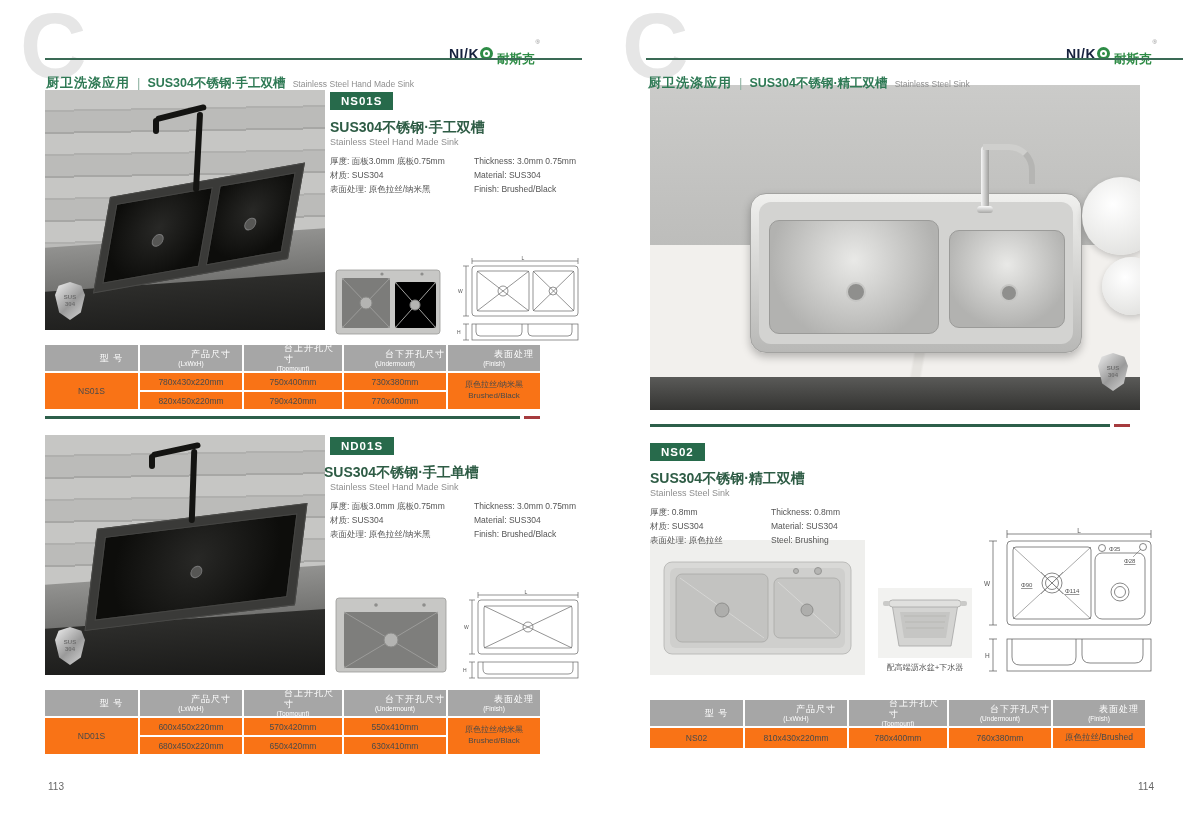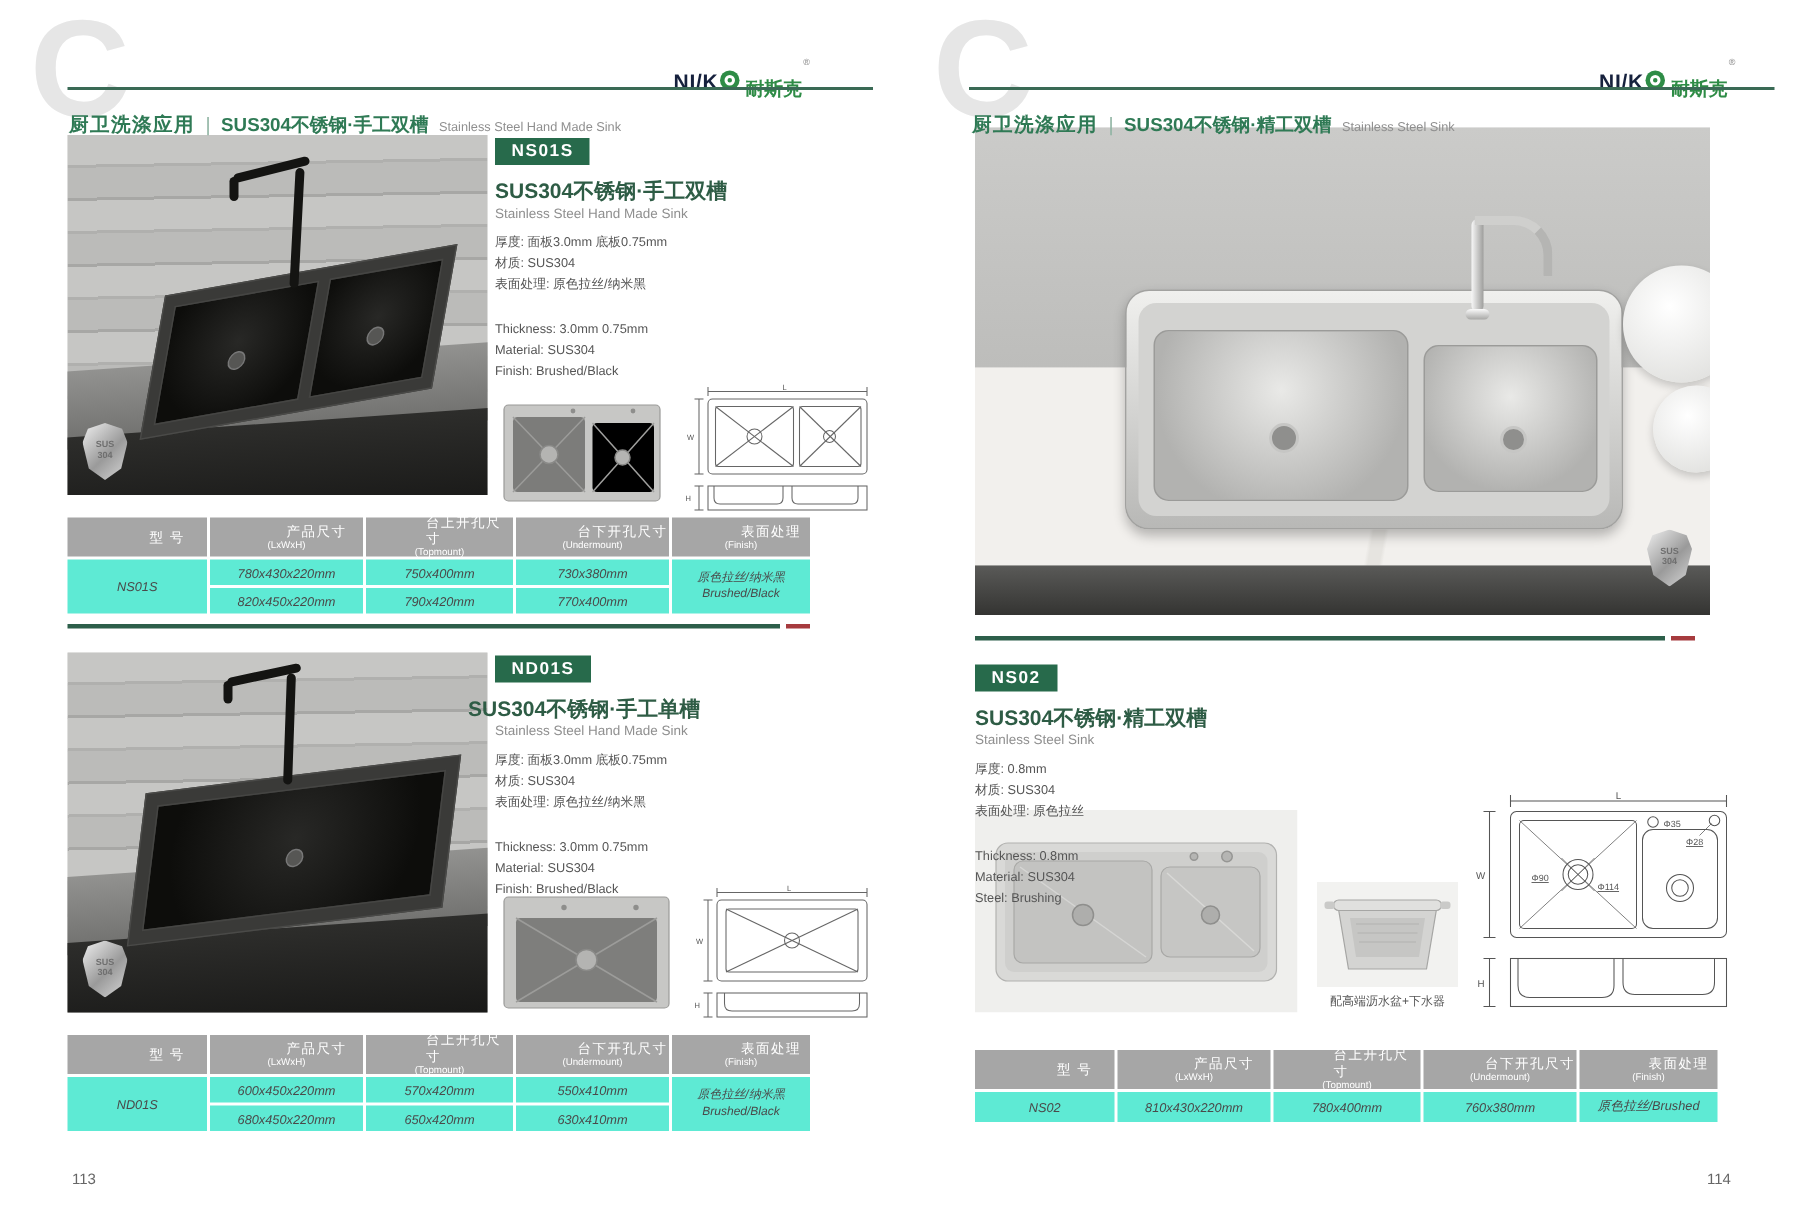--- a/index.html
+++ b/index.html
@@ -17,32 +17,32 @@
   .logo .latin{font-size:14px;font-weight:bold;color:#16213d;letter-spacing:.5px;}
   .logo .o{width:13px;height:13px;border-radius:50%;background:#2e8c46;margin:0 1px;position:relative;}
   .logo .o::after{content:"";position:absolute;inset:3px;border-radius:50%;border:2px solid #fff;box-sizing:border-box;}
   .logo .cn{font-size:12.5px;font-weight:bold;color:#2e8c46;margin-left:3px;margin-top:12px;}
   .logo .reg{font-size:6px;color:#888;vertical-align:top;margin-left:1px;align-self:flex-start;}
   
   .badge{position:absolute;background:#276a4b;color:#fff;font-size:11.5px;font-weight:bold;
          padding:3px 11px;letter-spacing:1px;z-index:2;}
   .ptitle{position:absolute;font-size:14px;font-weight:bold;color:#2e5c45;z-index:2;}
   .psub{position:absolute;font-size:9px;color:#8f8f8f;z-index:2;}
-  .specs{position:absolute;display:flex;gap:16px;z-index:2;flex-direction:column;}
+  .specs{position:absolute;display:flex;gap:16px;z-index:2;}
   .specs .colm{display:flex;flex-direction:column;font-size:8.5px;color:#555;line-height:1.65;}
   
   .spec-table{position:absolute;display:flex;gap:2px;z-index:2;}
   .stcol{display:flex;flex-direction:column;gap:2px;}
   .w-model{width:93px}.w-size{width:102px}.w-top{width:98px}.w-under{width:102px}.w-fin{width:92px}
   .sth{background:#a6a6a6;color:#fff;height:26px;display:flex;flex-direction:column;
        align-items:center;justify-content:center;line-height:1.2;}
   .sth .cn{font-size:9px;letter-spacing:1px;margin-left:40px;}
   .sth .en{font-size:6.5px;}
-  .stc{background:#5eead4;color:#4a4a4a;font-size:8.5px;display:flex;align-items:center;
-       justify-content:center;text-align:center;font-style:italic;}
+  .stc{background:#f97316;color:#4a4a4a;font-size:8.5px;display:flex;align-items:center;
+       justify-content:center;text-align:center;}
   .h17{height:17px;} .h20{height:20px;} .span{flex:1;}
   .finish2{flex-direction:column;line-height:1.35;font-size:8px;}
   
   .divider{position:absolute;height:3px;display:flex;gap:4px;z-index:2;}
   .divider .g{background:#2d5f4a;flex:1;}
   .divider .r{background:#a63b3e;width:16px;}
   .pagenum{position:absolute;font-size:10px;color:#666;z-index:2;}
   .caption{position:absolute;font-size:8px;color:#555;text-align:center;z-index:2;}
   
   .photo{position:absolute;overflow:hidden;background:#cfcfcd;z-index:1;}
@@ -245,21 +245,21 @@
     <div class="faucet-arm" style="left:104px;top:19px;width:6px;height:15px;"></div>
     <div class="shield" style="left:10px;top:192px;">
       <div class="shield-inner">
           <span>SUS</span>
           <span>304</span>
         </div>
     </div>
   </div>
 
   <div class="badge" style="left:330px;top:437px;">ND01S</div>
-  <div class="ptitle" style="left:312px;top:464px;">SUS304不锈钢·手工单槽</div>
+  <div class="ptitle" style="left:324px;top:464px;">SUS304不锈钢·手工单槽</div>
   <div class="psub" style="left:330px;top:482px;">Stainless Steel Hand Made Sink</div>
   <div class="specs" style="left:330px;top:499px;">
     <div class="colm" style="width:128px;">
       <span>厚度: 面板3.0mm   底板0.75mm</span>
       <span>材质: SUS304</span>
       <span>表面处理: 原色拉丝/纳米黑</span>
     </div>
     <div class="colm">
       <span>Thickness: 3.0mm   0.75mm</span>
       <span>Material: SUS304</span>

